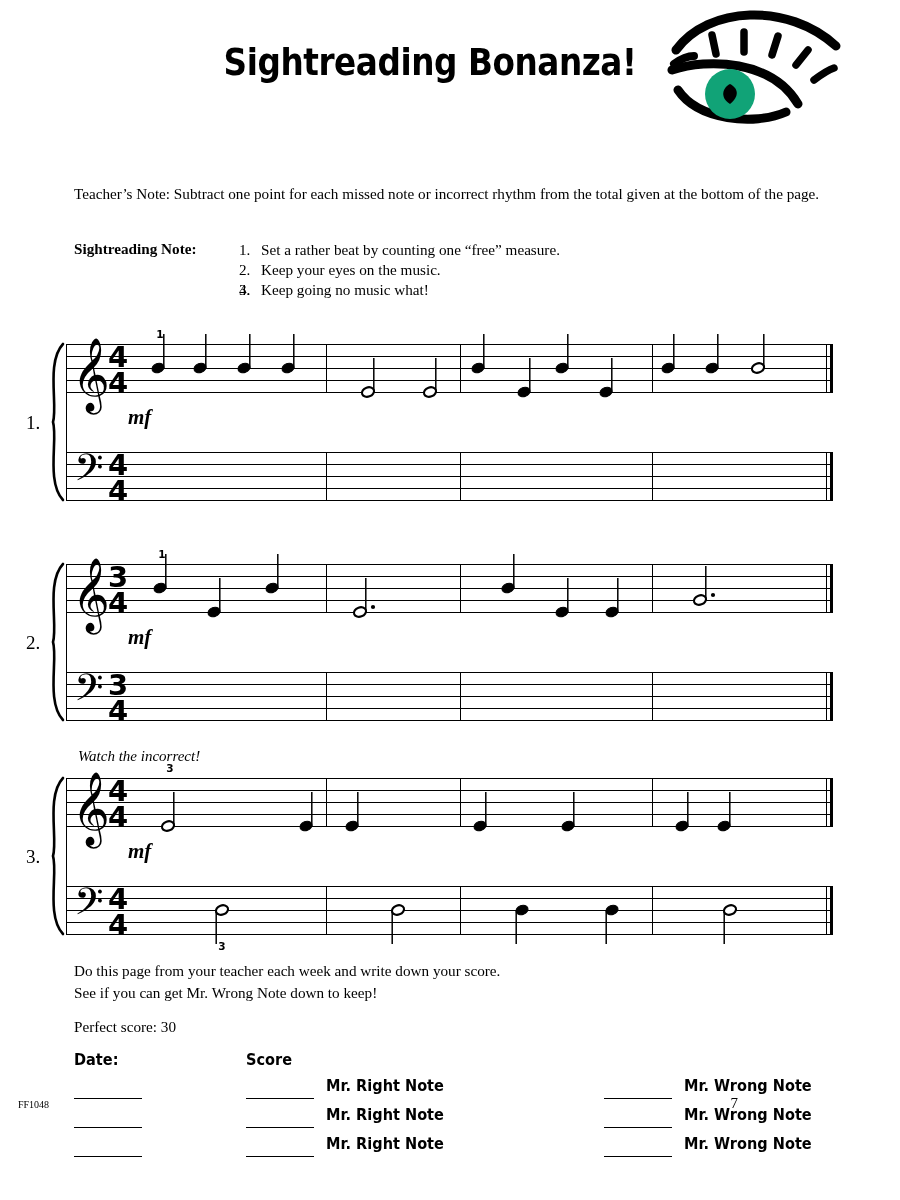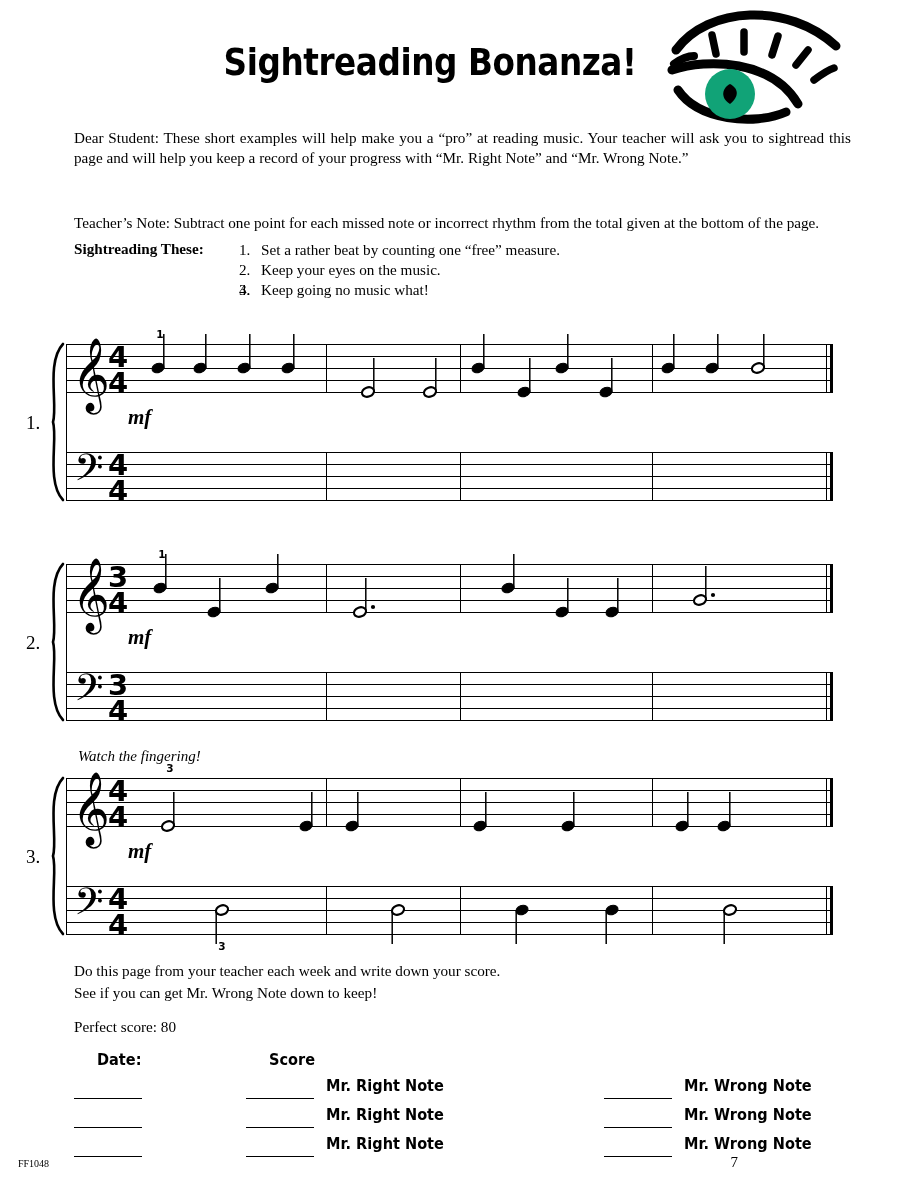--- a/index.html
+++ b/index.html
@@ -19,21 +19,21 @@
     transform:scaleX(0.86);transform-origin:center center;
     white-space:nowrap;
   }
   .eye-logo{position:absolute;left:668px;top:8px;width:180px;height:118px;}
 
   
   .para{
     position:absolute;font-size:15.2px;line-height:1.30;text-align:justify;
   }
   .p1{left:74px;top:128px;width:777px;}
-  .p2{left:74px;top:213px;width:777px;}
+  .p2{left:74px;top:184px;width:777px;}
 
   .tips{position:absolute;left:74px;top:240px;width:500px;}
   .tips-label{
     position:absolute;left:0;top:0;font-size:15.2px;font-weight:700;
     font-family:"Liberation Serif", serif;white-space:nowrap;
   }
   .tips-list{position:absolute;left:165px;top:0;margin:0;padding:0;list-style:none;}
   .tips-list li{
     font-size:15.2px;line-height:1.33;white-space:nowrap;
     padding-left:22px;position:relative;
@@ -57,40 +57,40 @@
   .stem{stroke:#000;stroke-width:1.5;}
   .glyph{font-family:"DejaVu Sans", sans-serif;fill:#000;}
   .fing{font-family:"DejaVu Sans", sans-serif;font-weight:700;font-size:10.5px;fill:#000;}
   .dyn{font-family:"Liberation Serif", serif;font-style:italic;font-weight:700;font-size:21px;fill:#000;}
 
   
   .closing{position:absolute;left:74px;top:960px;font-size:15.2px;line-height:1.42;}
   .perfect{position:absolute;left:74px;top:1018px;font-size:15.2px;}
 
   .sheet{position:absolute;left:74px;top:1050px;width:790px;}
-  .sheet-head{position:relative;height:26px;margin-left:23px;}
+  .sheet-head{position:relative;height:26px;}
   .bold-sans{
     font-family:"DejaVu Sans", sans-serif;font-weight:700;font-size:16.5px;
     transform:scaleX(0.88);transform-origin:left center;display:inline-block;
     white-space:nowrap;
   }
   .h-date{position:absolute;left:0;top:0;}
   .h-score{position:absolute;left:172px;top:0;}
 
   .srow{position:relative;height:29px;}
   .blank{
     position:absolute;border-bottom:1.6px solid #000;height:0;
   }
   .bl-date{left:0;width:68px;top:22px;}
   .bl-right{left:172px;width:68px;top:22px;}
   .lbl-right{position:absolute;left:252px;top:0px;}
   .bl-wrong{left:530px;width:68px;top:22px;}
   .lbl-wrong{position:absolute;left:610px;top:0px;}
 
-  .footer{position:absolute;left:0;top:1158px;width:760px;height:30px;}
+  .footer{position:absolute;left:0;top:1099px;width:760px;height:30px;}
   .fcode{
     position:absolute;left:18px;top:0;font-size:10px;
     font-family:"Liberation Serif", serif;
   }
   .fpage{
     position:absolute;right:22px;top:-4px;font-size:15px;
     font-family:"Liberation Serif", serif;
   }
 </style>
 </head>
@@ -115,25 +115,24 @@
       <path d="M4 62 C 40 50, 104 52, 130 96" fill="none" stroke="#000" stroke-width="9" stroke-linecap="round"></path>
 
       <path d="M10 82 C 30 112, 86 118, 118 104" fill="none" stroke="#000" stroke-width="9" stroke-linecap="round"></path>
 
       <circle cx="62" cy="86" r="25" fill="#11a377"></circle>
 
       <path d="M62 76 C 70 80, 72 88, 62 96 C 52 90, 54 80, 62 76 Z" fill="#000"></path>
     </svg>
   </div>
 
-  <div class="para p1">Dear Student: These short examples will help make you a “pro” at reading music. Your teacher will ask you to sightread this page and will help you keep a record of your progress with “Mr. Right Note” and “Mr. Wrong Note.”</div>
   <div class="para p2">Teacher’s Note: Subtract one point for each missed note or incorrect rhythm from the total given at the bottom of the page.</div>
 
   <div class="tips">
-    <div class="tips-label">Sightreading These:</div>
+    <div class="tips-label">Sightreading Note:</div>
     <ul class="tips-list" id="tips-list">
         <li><span class="num">1.</span><span>Set a rather beat by counting one “free” measure.</span></li>
         <li><span class="num">2.</span><span>Keep your eyes on the music.</span></li>
         <li><span class="num">3.</span></li>
         <li><span class="num">4.</span><span>Keep going no music what!</span></li>
       </ul>
   </div>
 
   <div id="music-area">
       <div class="system" style="top: 336px; width: 900px; height: 185px;">
@@ -290,21 +289,21 @@
           </g>
           <g>
             <ellipse cx="700" cy="44" rx="6.2" ry="4.6" transform="rotate(-20 700 44)" fill="#fff" stroke="#000" stroke-width="2.1"></ellipse>
             <line x1="705.8000000000001" y1="44" x2="705.8000000000001" y2="10" class="stem"></line>
             <circle cx="713" cy="39" r="2.1" fill="#000"></circle>
           </g>
           <text x="162" y="2" class="fing" text-anchor="middle">1</text>
         </svg>
       </div>
       <div class="system" style="top: 770px; width: 900px; height: 185px;">
-        <div class="sys-caption" style="left: 78px; top: -22px;">Watch the fingering!</div>
+        <div class="sys-caption" style="left: 78px; top: -22px;">Watch the incorrect!</div>
         <div class="sys-label" style="left: 26px; top: 76px;">3.</div>
         <svg width="900" height="185" viewBox="0 0 900 185">
           <line x1="66" y1="8.5" x2="833" y2="8.5" class="stf"></line>
           <line x1="66" y1="20.5" x2="833" y2="20.5" class="stf"></line>
           <line x1="66" y1="32.5" x2="833" y2="32.5" class="stf"></line>
           <line x1="66" y1="44.5" x2="833" y2="44.5" class="stf"></line>
           <line x1="66" y1="56.5" x2="833" y2="56.5" class="stf"></line>
           <line x1="66" y1="116.5" x2="833" y2="116.5" class="stf"></line>
           <line x1="66" y1="128.5" x2="833" y2="128.5" class="stf"></line>
           <line x1="66" y1="140.5" x2="833" y2="140.5" class="stf"></line>
@@ -382,21 +381,21 @@
           <text x="170" y="2" class="fing" text-anchor="middle">3</text>
           <text x="222" y="180" class="fing" text-anchor="middle">3</text>
         </svg>
       </div>
     </div>
 
   <div class="closing">
     <div>Do this page from your teacher each week and write down your score.</div>
     <div>See if you can get Mr. Wrong Note down to keep!</div>
   </div>
-  <div class="perfect">Perfect score: 80</div>
+  <div class="perfect">Perfect score: 30</div>
 
   <div class="sheet">
     <div class="sheet-head">
       <span class="bold-sans h-date">Date:</span>
       <span class="bold-sans h-score">Score</span>
     </div>
     <div id="score-rows">
         <div class="srow">
           <div class="blank bl-date"></div>
           <div class="blank bl-right"></div>

